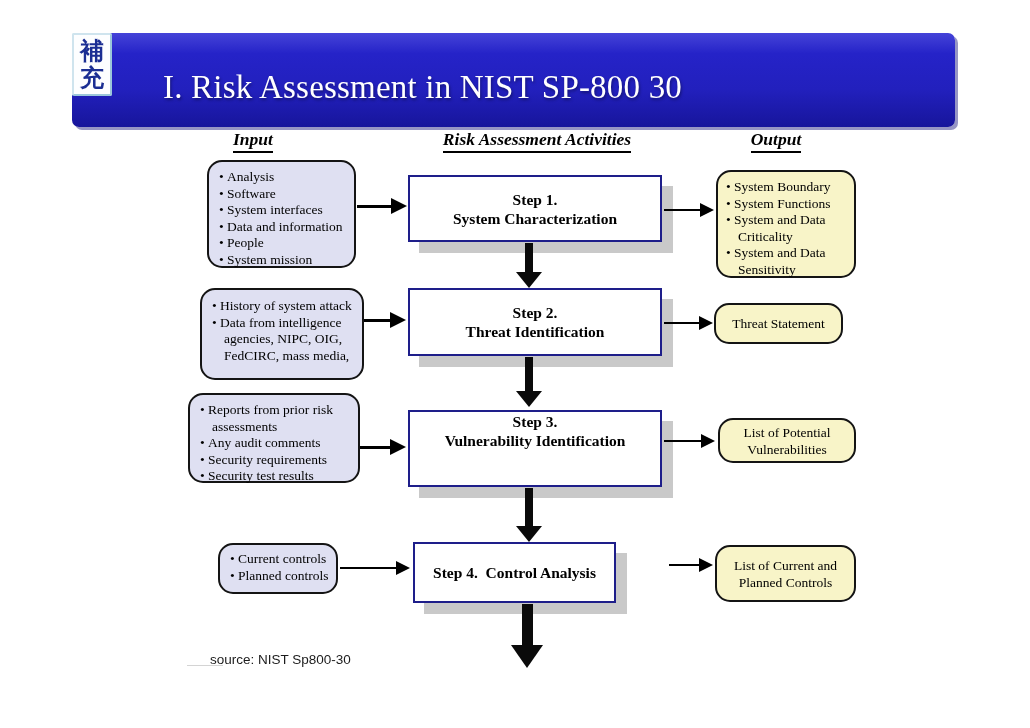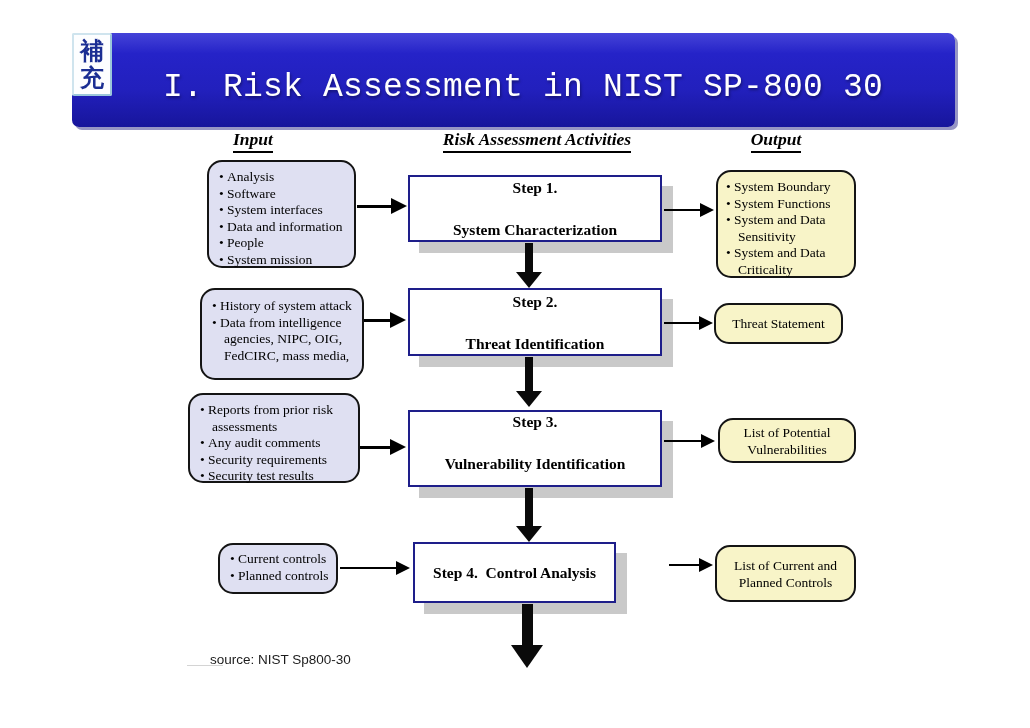--- a/index.html
+++ b/index.html
@@ -12,21 +12,21 @@
   
   .title-bar {
     position:absolute; left:72px; top:33px; width:883px; height:94px;
     background:linear-gradient(180deg, var(--bar-light,#4543d8) 0%, var(--bar-mid,#2523c8) 22%, var(--bar-main,#2220bd) 60%, var(--bar-dark,#17159b) 100%);
     border-radius:7px;
     box-shadow:3px 3px 0 rgba(24,22,125,0.45);
   }
   .title-text {
     position:absolute; left:91px; top:0; height:108px; right:3px;
     display:flex; align-items:center;
-    font-family:Liberation Mono, monospace;
+    font-family:Liberation Serif, serif;
     font-size:33px; color:#ffffff; letter-spacing:0.2px;
     text-shadow:1px 2px 3px rgba(0,0,0,0.38);
     white-space:nowrap;
   }
   .badge {
     position:absolute; left:72px; top:33px; width:40px; height:63px;
     background:#fdfeff;
     border:2px solid #cfe4ee; border-right-color:#9cc7da; border-bottom-color:#9cc7da;
     border-radius:2px;
     display:flex; flex-direction:column; align-items:center; justify-content:center;
@@ -61,21 +61,21 @@
   .bullets { font-size:13.5px; line-height:16.5px; color:#000; }
   .bullets .li { padding-left:12px; text-indent:-12px; }
   .bullets .li::before { content:"\2022\00a0"; }
   .out-line { font-size:13.5px; line-height:17px; color:#000; }
 
   .step-box {
     position:absolute; background:#ffffff;
     border:2px solid var(--step-border,#1e1e8a);
     box-shadow:11px 11px 0 var(--shadow-gray,#c9c9c9);
     display:flex; flex-direction:column; align-items:center; justify-content:center;
-    text-align:center; font-weight:bold; font-size:15.5px; line-height:19px; color:#000;gap:23px;
+    text-align:center; font-weight:bold; font-size:15.5px; line-height:19px; color:#000;
   }
   .step-box.top-align { justify-content:flex-start; padding-top:0; }
   .step-box .step-line { white-space:pre; }
 
   
   .harrow { position:absolute; height:20px; display:flex; align-items:center; }
   .harrow .shaft { flex:1; height:2px; background:#000; }
   .harrow .head {
     width:0; height:0;
     border-left:14px solid #000; border-top:7px solid transparent; border-bottom:7px solid transparent;
@@ -133,22 +133,22 @@
     <div class="step-line">Step 1.</div>
     <div class="step-line">System Characterization</div>
   </div>
   <div class="harrow" style="left:664px; top:200px; width:50px;">
       <i class="shaft"></i>
       <i class="head"></i>
     </div>
   <div class="out-box bullets" style="left:716px; top:170px; width:140px; height:108px;">
     <div class="li">System Boundary</div>
     <div class="li">System Functions</div>
+    <div class="li">System and Data Criticality</div>
     <div class="li">System and Data Sensitivity</div>
-    <div class="li">System and Data Criticality</div>
   </div>
   <div class="varrow" style="left:516px; top:243px; height:45px;">
       <i class="stem"></i>
       <i class="head"></i>
     </div>
 
   <div class="in-box bullets" style="left:200px; top:288px; width:164px; height:92px; padding-top:8px;">
     <div class="li">History of system attack</div>
     <div class="li">Data from intelligence agencies, NIPC, OIG, FedCIRC, mass media,</div>
   </div>

